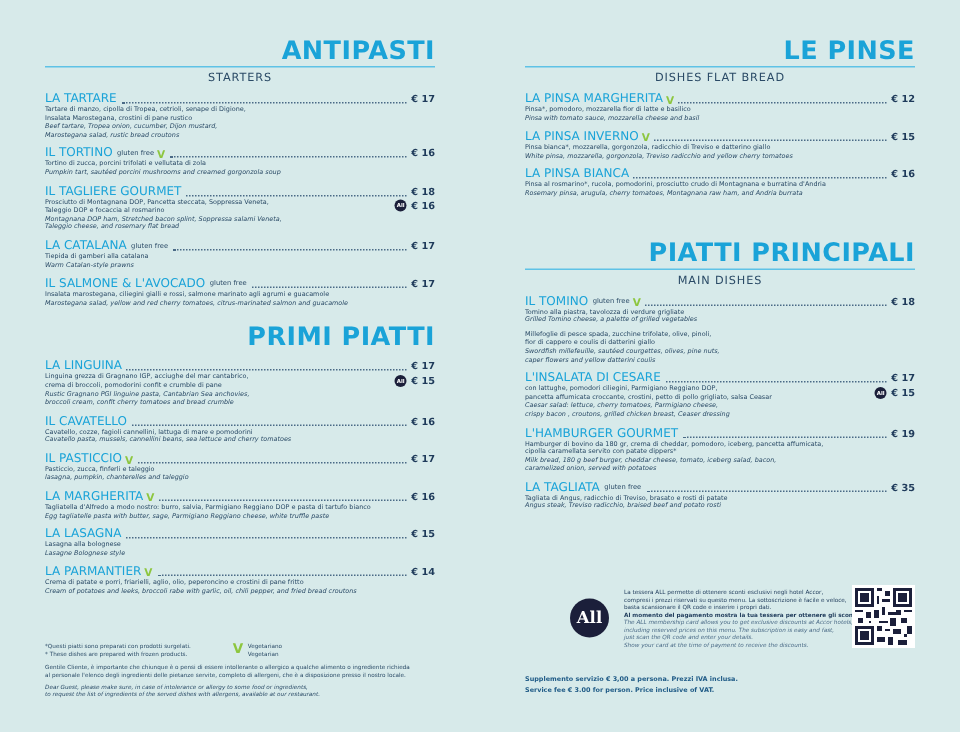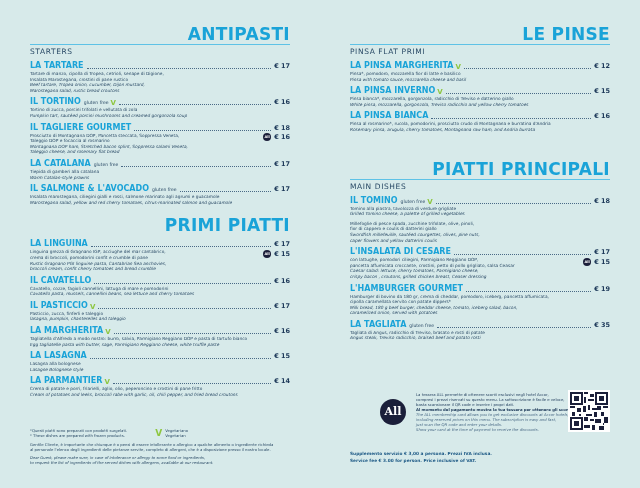--- a/index.html
+++ b/index.html
@@ -2,24 +2,24 @@
 <html><head>
 <meta charset="utf-8">
 <style>
 *{box-sizing:border-box;margin:0;padding:0}
 html,body{width:640px;height:488px;overflow:hidden}
 body{background:#d7eaea;font-family:"DejaVu Sans",sans-serif;color:#1e3a5a;position:relative}
 .col{position:absolute;top:0;width:260px}
 .col.left{left:30px}
 .col.right{left:350px}
 .sec-title{text-align:right;color:#1aa3d8;font-weight:bold;font-size:17px;letter-spacing:0.3px;line-height:20px}
-.sec-sub{text-align:left;color:#2a4a66;font-size:7.5px;letter-spacing:0.6px;border-top:1px solid #5ec2e6;padding-top:2px;line-height:10px}
+.sec-sub{text-align:center;color:#2a4a66;font-size:7.5px;letter-spacing:0.6px;border-top:1px solid #5ec2e6;padding-top:2px;line-height:10px}
 .item{margin-top:4px}
 .item-head{display:flex;align-items:flex-end;height:10px}
-.item-name{color:#1aa3d8;font-weight:bold;font-size:8px;white-space:nowrap;line-height:10px}
+.item-name{color:#1aa3d8;font-weight:normal;font-size:8px;white-space:nowrap;line-height:10px}
 .gf{font-size:4.5px;color:#2a4a66;margin-left:3px;white-space:nowrap;line-height:8px}
 .veg{color:#8dc63f;font-size:7px;margin-left:2px;font-weight:bold;line-height:8px}
 .dots{flex:1;border-bottom:1px dotted #4a6a86;margin:0 3px 2px 3px;height:1px}
 .price{font-size:6.5px;font-weight:bold;color:#1e3a5a;white-space:nowrap;line-height:9px}
 .desc-row{display:flex;justify-content:space-between}
 .desc{font-size:4.3px;line-height:5.6px;color:#2a4a66}
 .desc .en{font-style:italic}
 .allp{display:flex;align-items:center;font-size:6.5px;font-weight:bold;white-space:nowrap;height:9px}
 .all-badge{display:inline-block;width:8px;height:8px;border-radius:50%;background:#1b1f3a;color:#fff;font-size:3.6px;font-weight:bold;text-align:center;line-height:8px;margin-right:3px}
 .notes{position:absolute;left:30px;top:428px;width:260px;font-size:3.8px;line-height:5px;color:#2a4a66}
@@ -214,21 +214,21 @@
             </div>
           </div>
         </div>
       </div>
   </div>
 </div>
 
 <div class="col right">
   <div id="sec-pinse" style="margin-top:24px">
     <div class="sec-title">LE PINSE</div>
-    <div class="sec-sub">PINSA FLAT PRIMI</div>
+    <div class="sec-sub">DISHES FLAT BREAD</div>
     <div class="items">
         <div class="item">
           <div class="item-head">
             <span class="item-name">LA PINSA MARGHERITA</span>
             <span class="veg">V</span>
             <span class="dots"></span>
             <span class="price">€ 12</span>
           </div>
           <div class="desc-row">
             <div class="desc">

